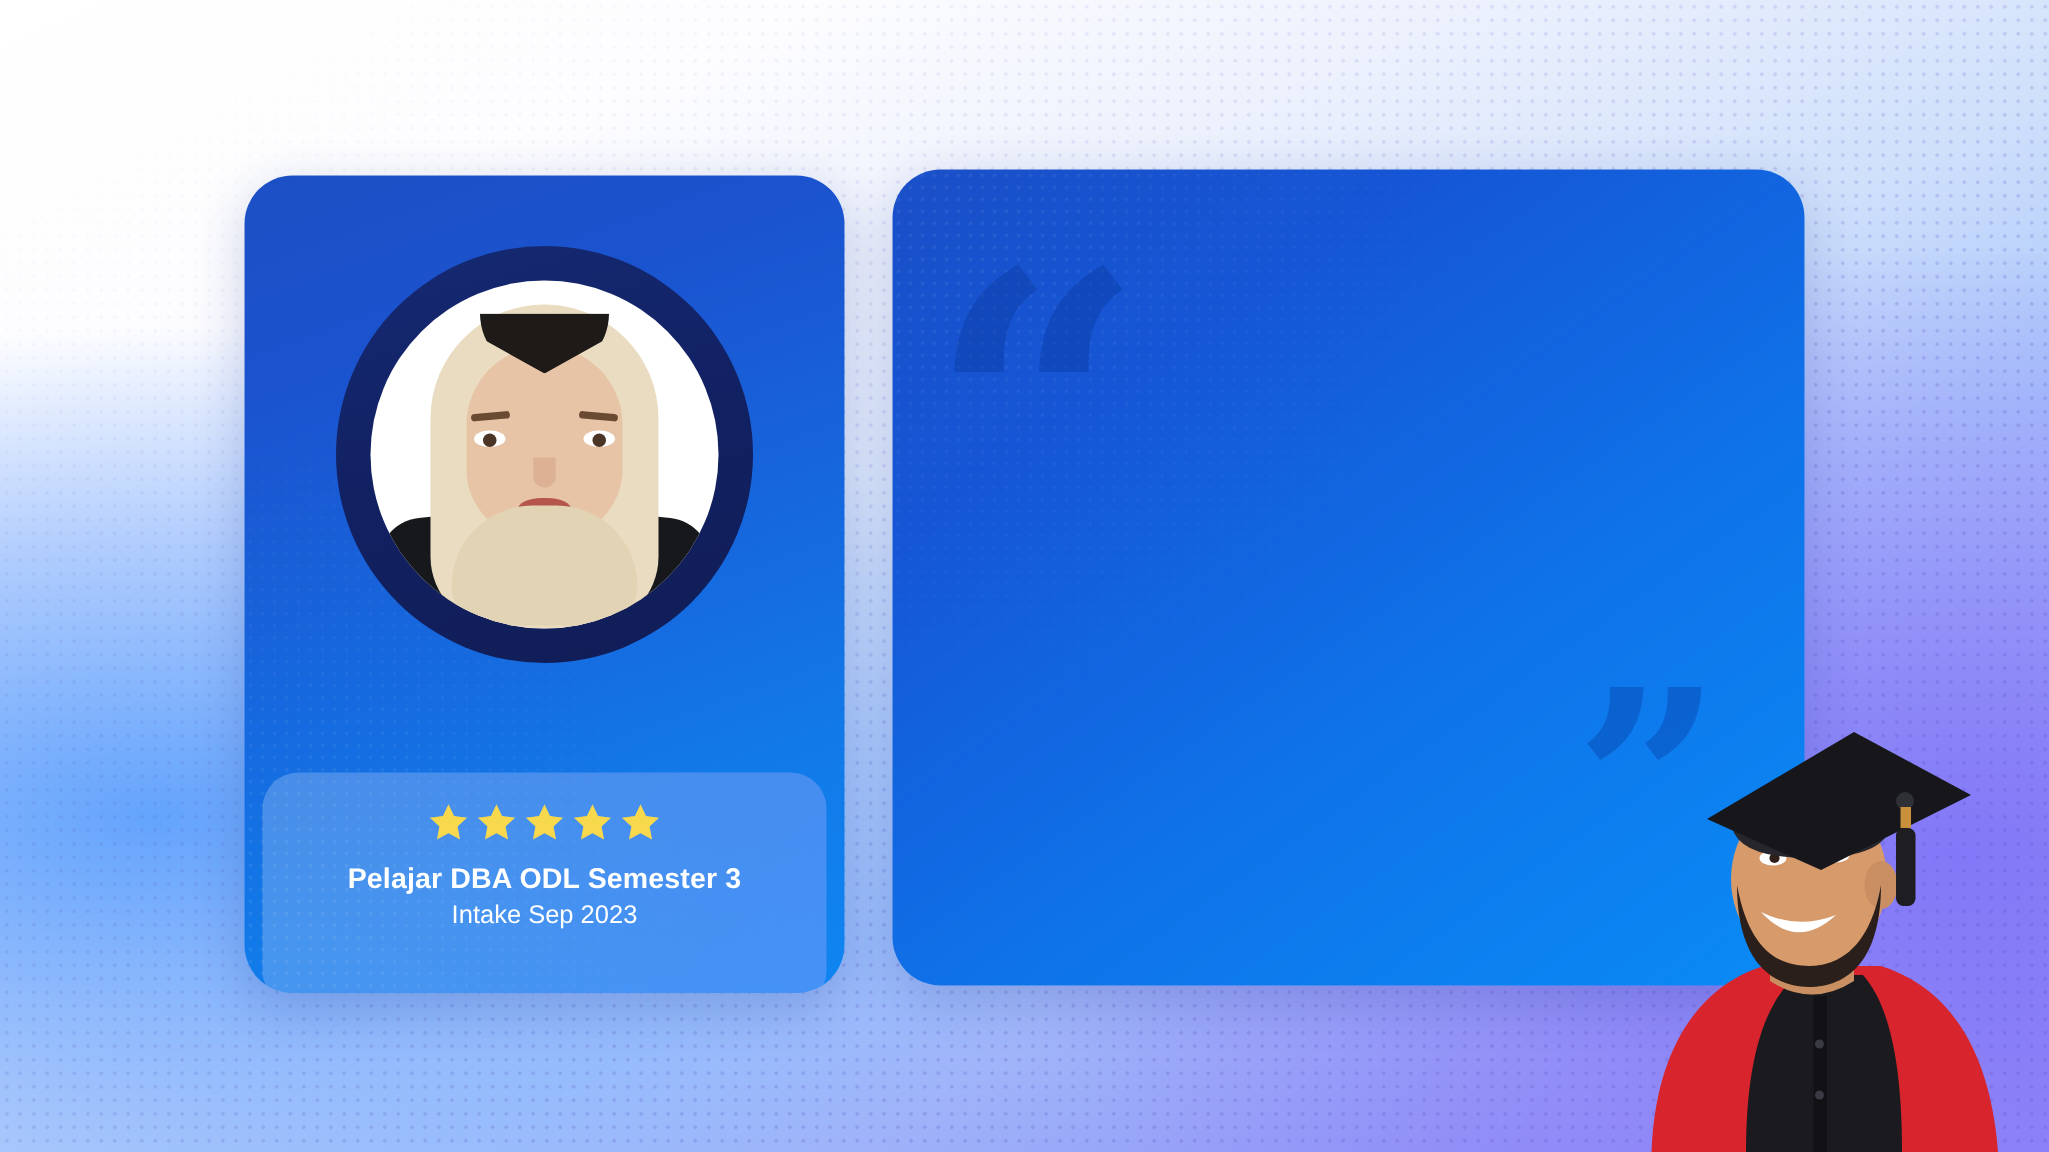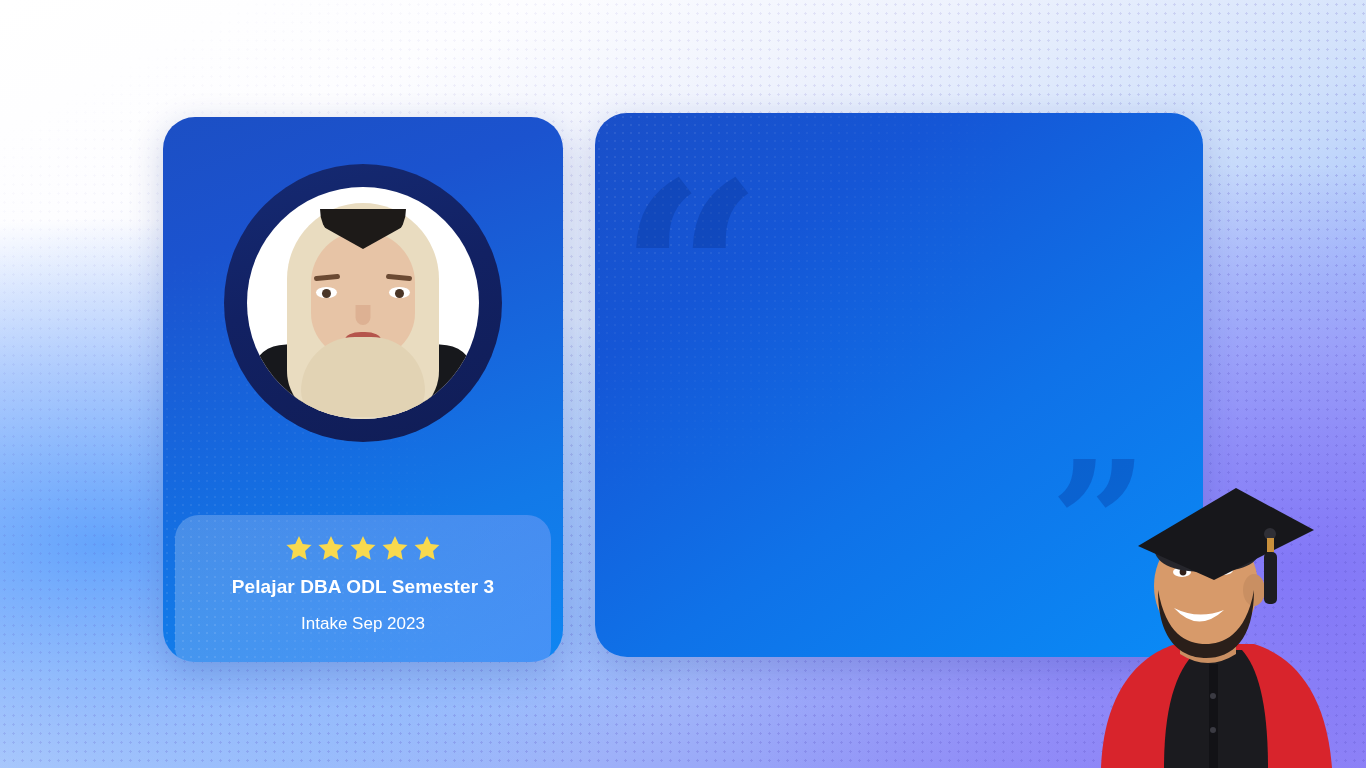--- a/index.html
+++ b/index.html
@@ -102,21 +102,21 @@
     color:#ffffff; font-size:23px; font-weight:bold; letter-spacing:.2px;
   }
   #rating-panel{
     position:absolute; left:12px; right:12px; top:398px; height:156px;
     border-radius:24px;
     background:linear-gradient(120deg, rgba(255,255,255,.22) 0%, rgba(190,190,255,.30) 60%, rgba(175,170,255,.34) 100%);
   }
   #star-row{ display:flex; justify-content:center; gap:4px; padding-top:19px; }
   .star{ width:28px; height:28px; display:block; }
   #role-line{ text-align:center; color:#fff; font-size:19px; font-weight:bold; margin-top:14px; letter-spacing:.1px; }
-  #intake-line{ text-align:center; color:#fff; font-size:17px; font-weight:normal; margin-top:16px; }
+  #intake-line{ text-align:center; color:#fff; font-size:17px; font-weight:normal; margin-top:2px; }
 
   
   #quote-card{
     position:absolute; left:595px; top:113px; width:608px; height:544px;
     border-radius:32px; overflow:hidden;
     background:linear-gradient(145deg,#1a4fc8 0%, #1556d6 26%, #0f72e8 60%, #0a8bf6 100%);
     box-shadow:0 10px 34px rgba(25,50,140,.2);
   }
   #quote-card-dots{
     position:absolute; inset:0;

